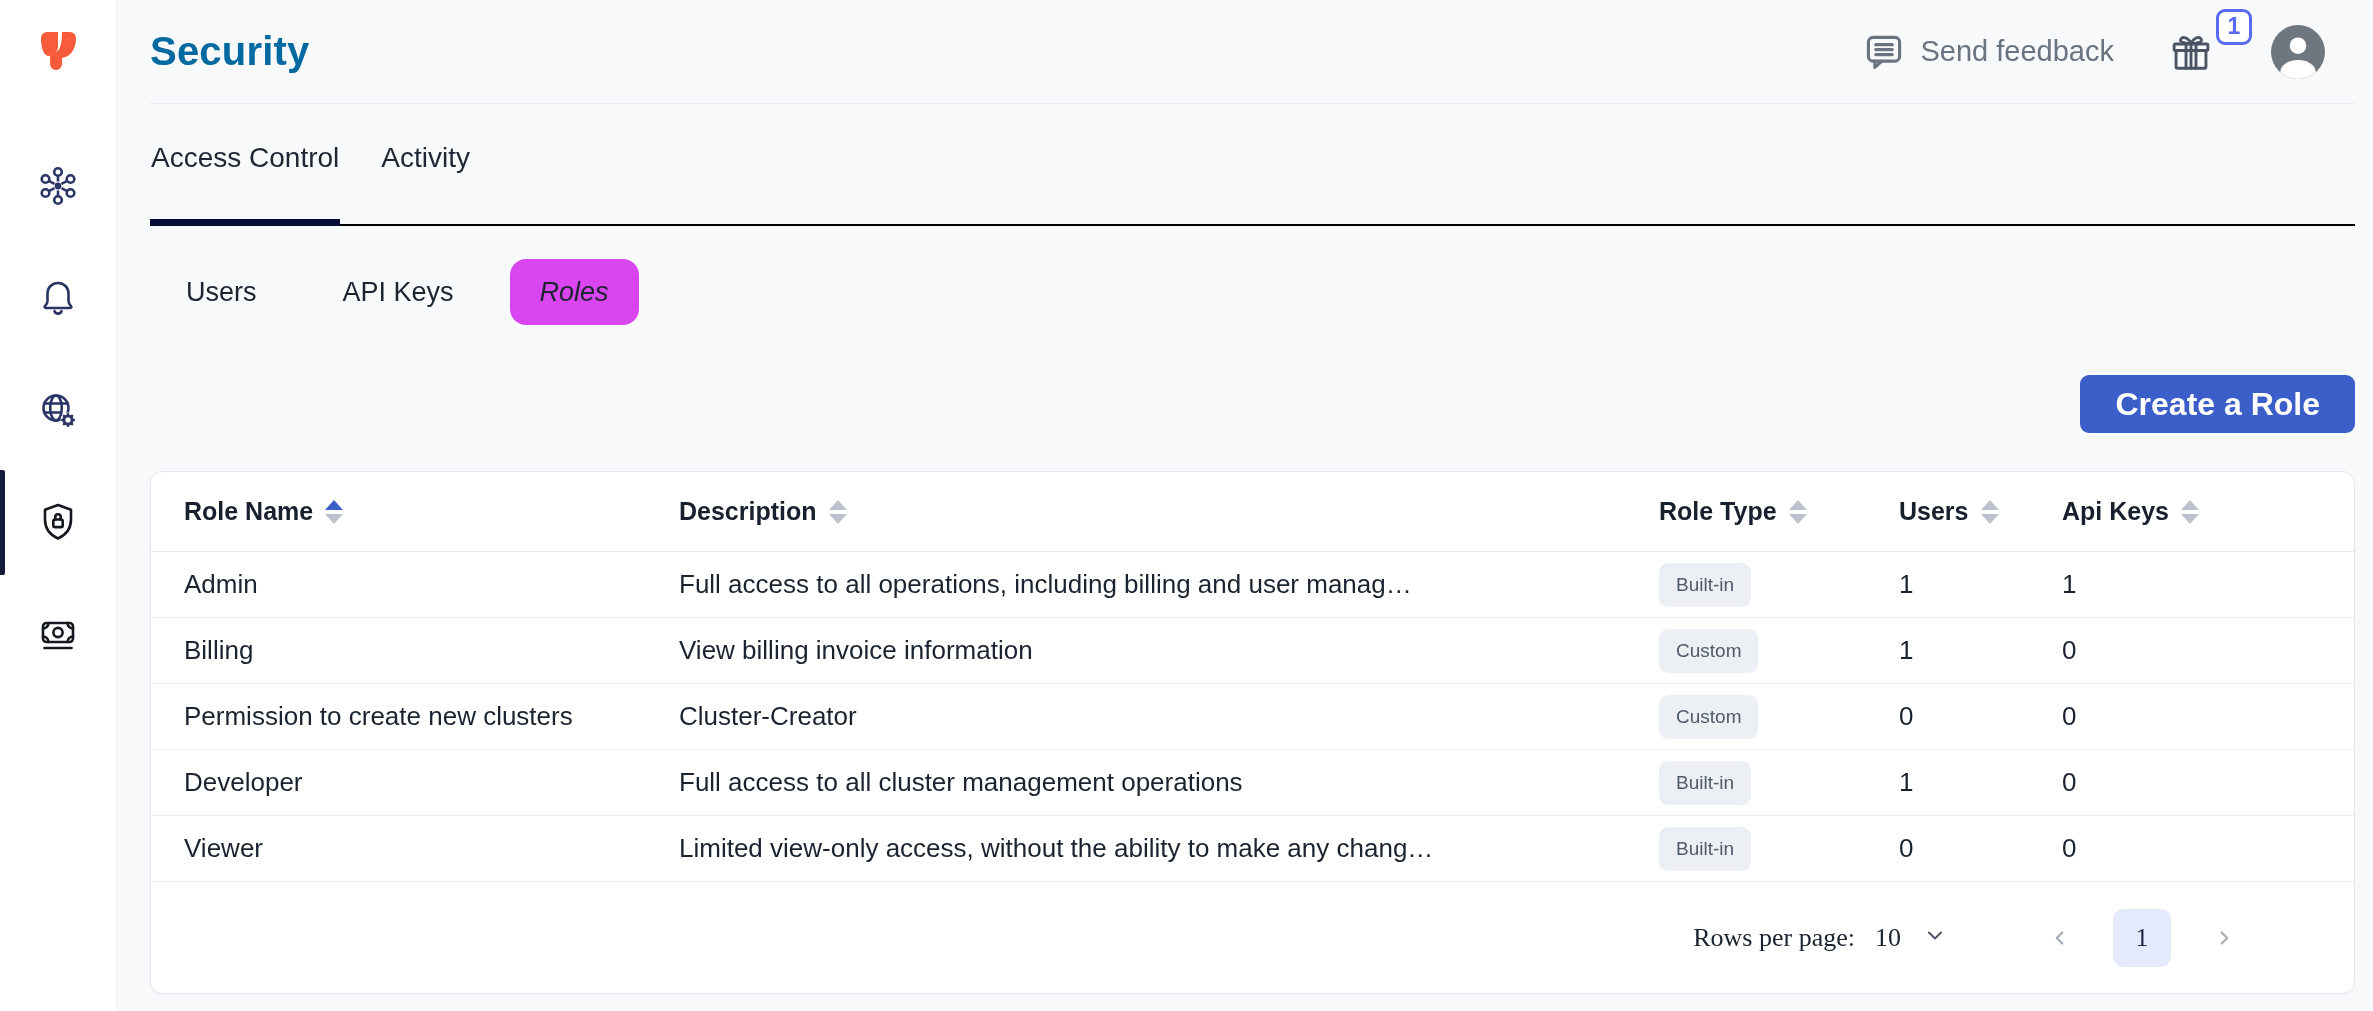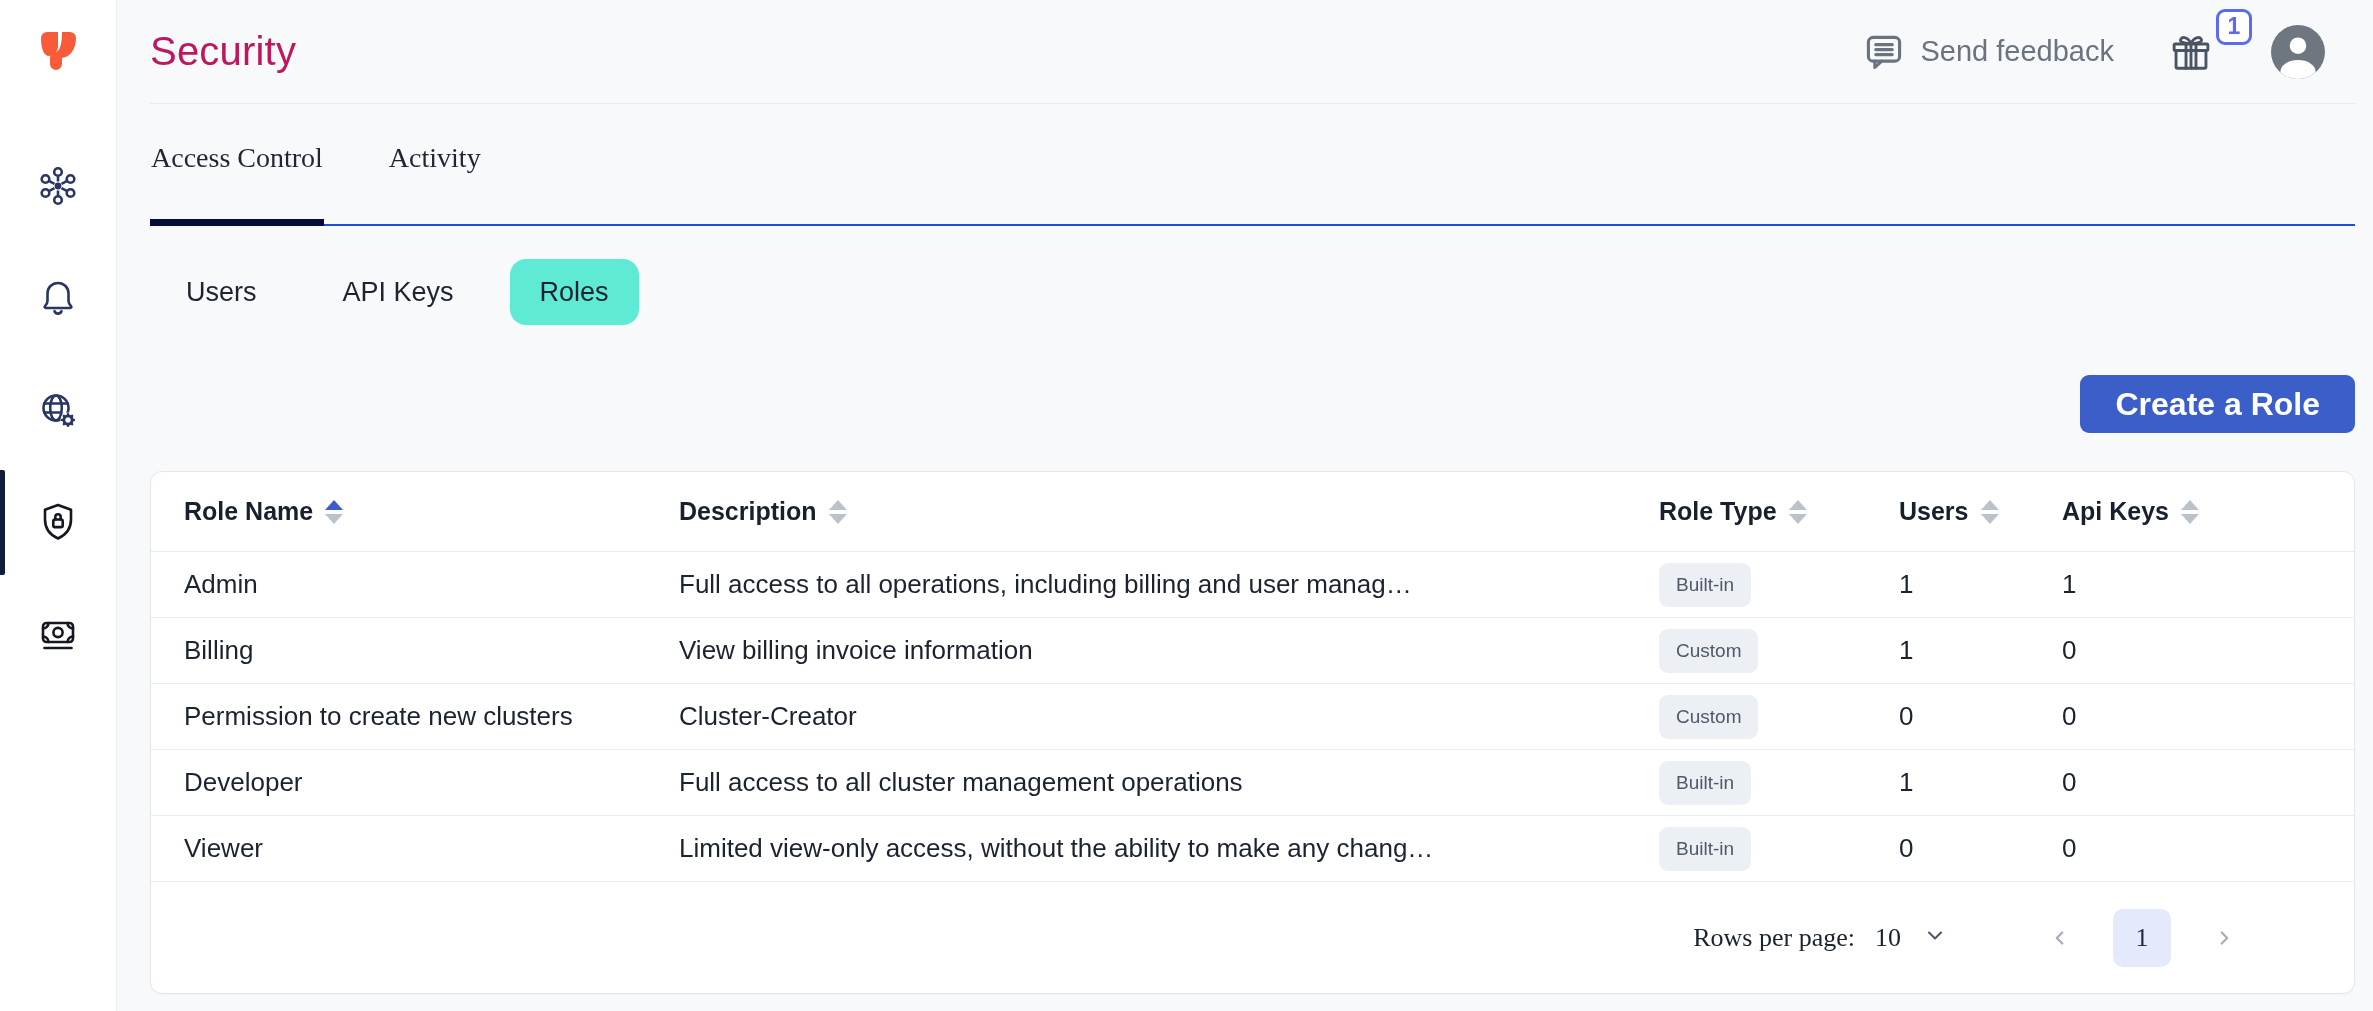--- a/index.html
+++ b/index.html
@@ -26,52 +26,52 @@
   .icon-dark { stroke: #15181F; }
   .active-bar {
     position: absolute; left: -35px; top: -28px;
     width: 6px; height: 105px; background: #131B3B; border-radius: 0 2px 2px 0;
   }
 
   
   .main { flex: 1; display: flex; flex-direction: column; padding: 0 18px 0 33px; }
 
   .topbar { height: 104px; display: flex; align-items: center; border-bottom: 1px solid #E9EBEF; padding-right: 30px; }
-  .page-title { font-size: 40px; font-weight: normal; color: #be185d; letter-spacing: 0.2px; flex: 1; }
+  .page-title { font-size: 40px; font-weight: bold; color: #0369a1; letter-spacing: 0.2px; flex: 1; }
   .topbar-right { display: flex; align-items: center; }
   .feedback { display: flex; align-items: center; gap: 15px; background: none; border: none; cursor: pointer;
               font-family: inherit; font-size: 29px; color: #6A7380; margin-right: 54px; justify-content: space-between; }
   .feedback svg { width: 44px; height: 44px; }
   .gift-wrap { position: relative; margin-right: 57px; cursor: pointer; }
   .gift-wrap > svg { width: 46px; height: 46px; display: block; }
   .gift-badge {
     position: absolute; top: -20px; right: -38px;
     min-width: 36px; height: 36px; padding: 0 6px;
     background: #FFFFFF; border: 3px solid #5A6BEF; border-radius: 9px;
     color: #5A6BEF; font-size: 23px; font-weight: bold;
     display: flex; align-items: center; justify-content: center;
   }
   .avatar { width: 54px; height: 54px; border-radius: 50%; background: #6E7680; overflow: hidden; cursor: pointer; }
   .avatar svg { width: 54px; height: 54px; display: block; }
 
   
-  .tabs { display: flex; gap: 64px; padding-top: 38px; border-bottom: 2px solid #1d4ed8; font-family: Liberation Serif, serif; }
+  .tabs { display: flex; gap: 40px; padding-top: 38px; border-bottom: 2px solid #000000; }
   .tab { font-size: 28px; color: #1E2634; padding: 0 1px 50px; position: relative; cursor: pointer; }
   .tab.active::after {
     content: ""; position: absolute; left: 0; right: 0; bottom: -2px;
     height: 7px; background: #060C38;
   }
 
   
   .subtabs { display: flex; gap: 26px; margin: 33px 0 0 6px; }
   .subtab {
     height: 66px; padding: 0 30px; display: flex; align-items: center;
     font-size: 27px; color: #1C2432; border-radius: 16px; cursor: pointer;
   }
-  .subtab.selected { background: #5eead4; }
+  .subtab.selected { background: #d946ef; font-style: italic; }
 
   
   .actions { margin-top: 50px; display: flex; justify-content: flex-end; }
   .create-btn {
     height: 58px; padding: 0 35px; background: #3B5EC9; border: none; border-radius: 9px;
     color: #FFFFFF; font-family: inherit; font-size: 32px; font-weight: bold; cursor: pointer;
   }
 
   
   .card {

